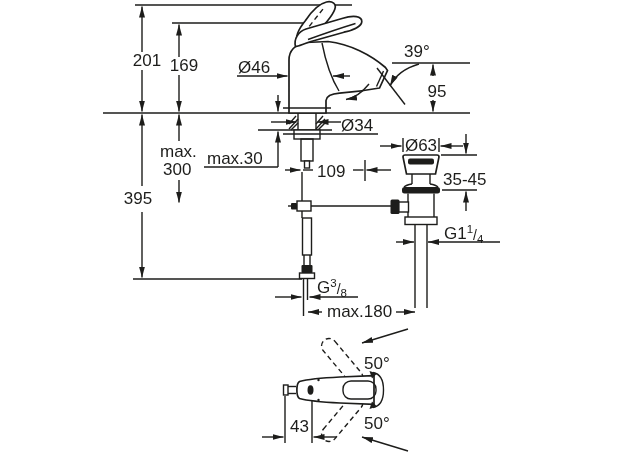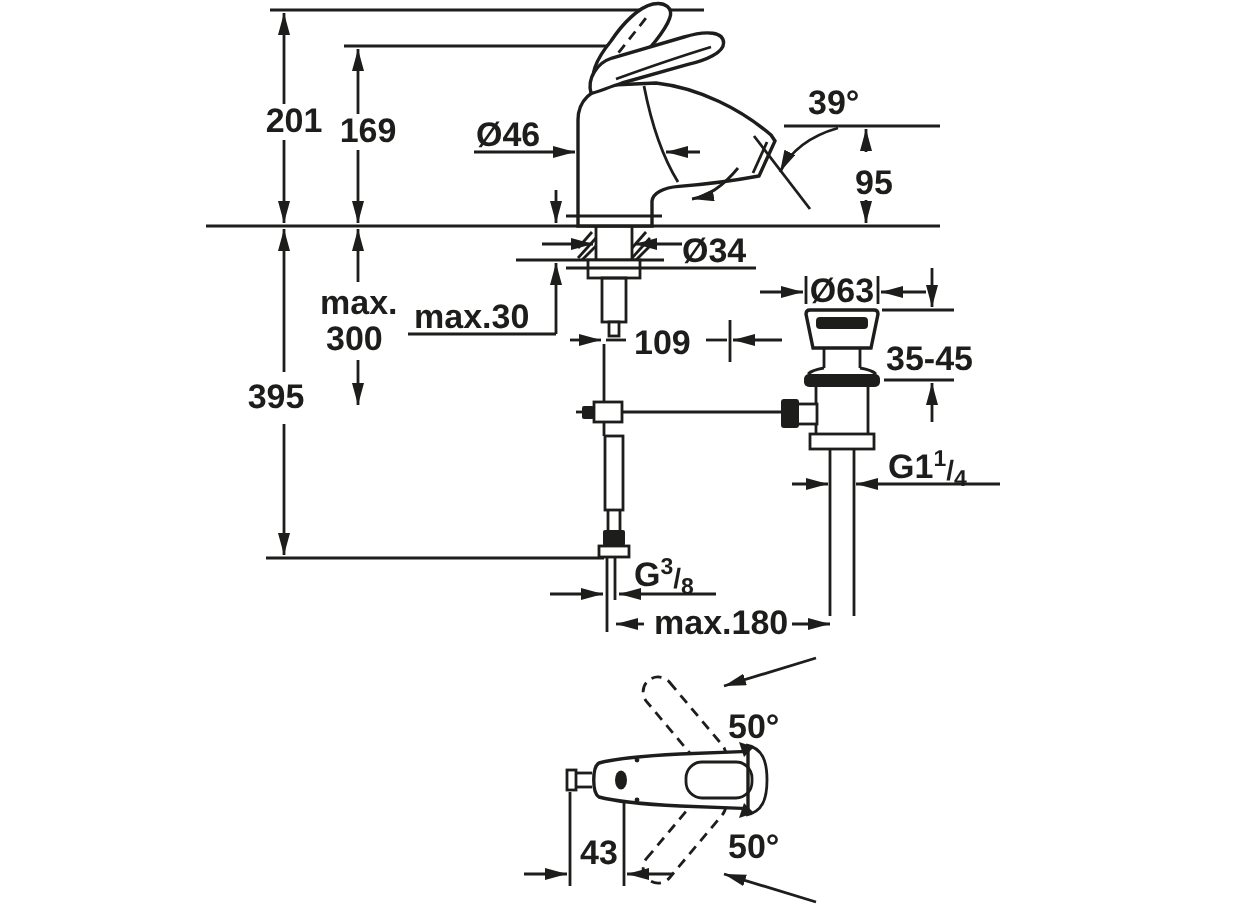--- a/index.html
+++ b/index.html
@@ -1,21 +1,20 @@
 <!DOCTYPE html>
 <html style="--line-color: #1d1d1b; --bg-color: #ffffff;"><head>
 <meta charset="utf-8">
 <style>
   :root { --line-color:#1d1d1b; --bg-color:#ffffff; }
   html,body { margin:0; padding:0; background:#fff; }
   #canvas {
     position:relative; width:624px; height:460px;
     background:var(--bg-color); overflow:hidden;
     font-family:"Liberation Sans", sans-serif;
-    font-weight:bold;
   }
   svg text {
     font-family:"Liberation Sans", sans-serif;
     font-size:17px;
     fill:var(--line-color);
   }
   .sm { font-size:11.5px; }
   .md { font-size:14px; }
   .st  { stroke:var(--line-color); stroke-width:1.4; fill:none; }
   .st2 { stroke:var(--line-color); stroke-width:1.7; fill:none; }

